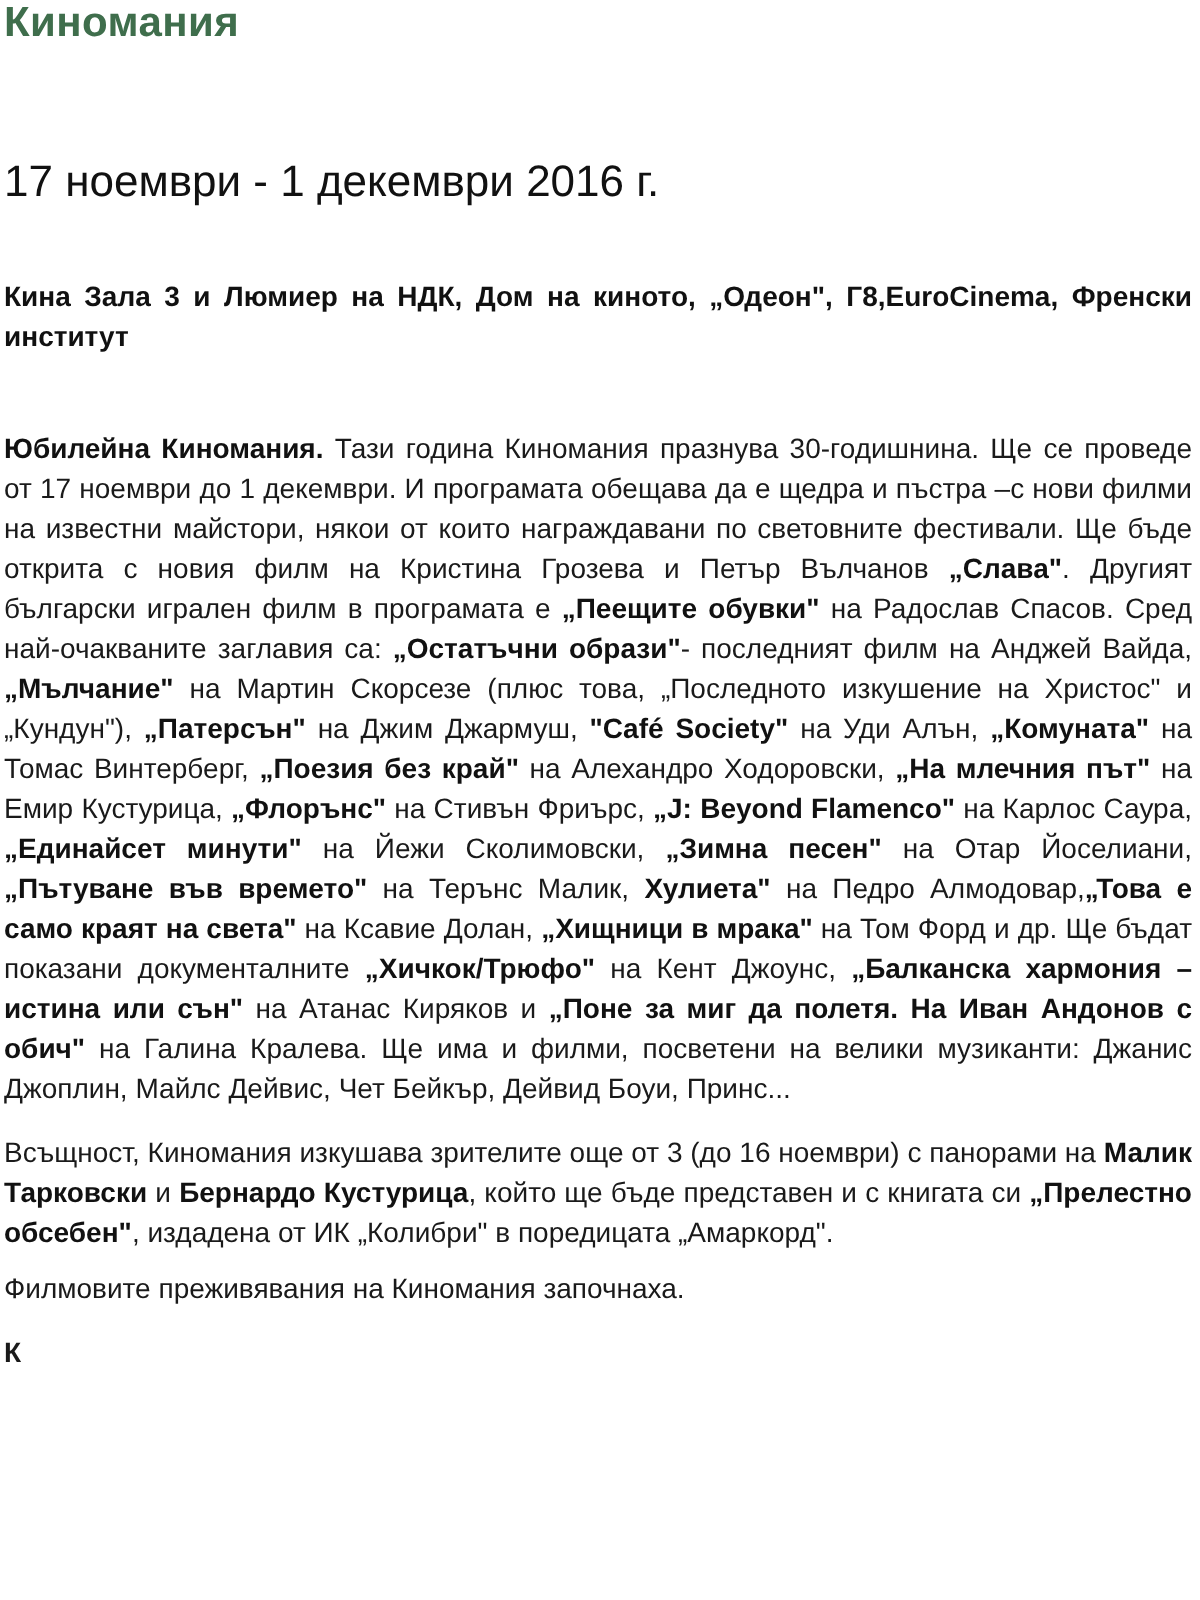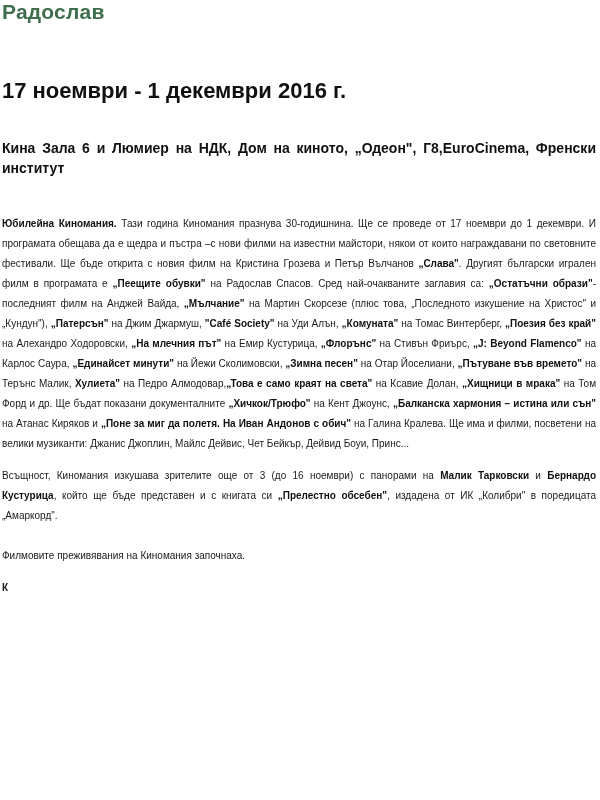--- a/index.html
+++ b/index.html
@@ -9,44 +9,44 @@
     color: #1a1a1a;
   }
   .page { padding: 0 4px 0 2px; }
   .site-title {
     margin: 0; padding-top: 0;
     font-size: 21px; font-weight: bold; color: #3f6e4c;
     line-height: 24px; letter-spacing: 0.2px;
   }
   .date-heading {
     margin: 54px 0 0 0;
-    font-size: 22px; font-weight: bold; color: #111;
+    font-size: 22px; font-weight: normal; color: #111;
     line-height: 26px;
   }
   .venues {
     margin: 34px 0 0 0;
     font-size: 14px; font-weight: bold; color: #111;
     line-height: 20px; text-align: justify; word-spacing: 1px;
   }
   .para {
-    margin: 0; font-size: 10px; line-height: 20px;
+    margin: 0; font-size: 14px; line-height: 20px;
     text-align: justify; color: #1a1a1a;
   }
   .para b { color: #111; }
   .p1 { margin-top: 36px; }
   .p2 { margin-top: 12px; }
   .p3 { margin-top: 12px; }
-  .p4 { margin-top: 20px; }
+  .p4 { margin-top: 8px; }
   .p5 { margin-top: 12px; font-weight: bold; }
 </style>
 </head>
 <body>
 
 <div class="page">
-  <h1 class="site-title">Радослав</h1>
+  <h1 class="site-title">Киномания</h1>
   <h2 class="date-heading">17 ноември - 1 декември 2016 г.</h2>
-  <p class="venues">Кина Зала 6 и Люмиер на НДК, Дом на киното, „Одеон", Г8,EuroCinema, Френски институт</p>
+  <p class="venues">Кина Зала 3 и Люмиер на НДК, Дом на киното, „Одеон", Г8,EuroCinema, Френски институт</p>
 
   <p class="para p1"><b>Юбилейна Киномания.</b><span> Тази година Киномания празнува 30-годишнина. Ще се проведе от 17 ноември до 1 декември. И програмата обещава да е щедра и пъстра –с нови филми на известни майстори, някои от които награждавани по световните фестивали. Ще бъде открита с новия филм на Кристина Грозева и Петър Вълчанов </span><b>„Слава"</b><span>. Другият български игрален филм в програмата е </span><b>„Пеещите обувки"</b><span> на Радослав Спасов. Сред най-очакваните заглавия са: </span><b>„Остатъчни образи"</b><span>- последният филм на Анджей Вайда, </span><b>„Мълчание"</b><span> на Мартин Скорсезе (плюс това, „Последното изкушение на Христос" и „Кундун"), </span><b>„Патерсън"</b><span> на Джим Джармуш, </span><b>"Café Society"</b><span> на Уди Алън, </span><b>„Комуната"</b><span> на Томас Винтерберг, </span><b>„Поезия без край"</b><span> на Алехандро Ходоровски, </span><b>„На млечния път"</b><span> на Емир Кустурица, </span><b>„Флорънс"</b><span> на Стивън Фриърс, </span><b>„J: Beyond Flamenco"</b><span> на Карлос Саура, </span><b>„Единайсет минути"</b><span> на Йежи Сколимовски, </span><b>„Зимна песен"</b><span> на Отар Йоселиани, </span><b>„Пътуване във времето"</b><span> на Терънс Малик, </span><b>Хулиета"</b><span> на Педро Алмодовар,</span><b>„Това е само краят на света"</b><span> на Ксавие Долан, </span><b>„Хищници в мрака"</b><span> на Том Форд и др. Ще бъдат показани документалните </span><b>„Хичкок/Трюфо"</b><span> на Кент Джоунс, </span><b>„Балканска хармония – истина или сън"</b><span> на Атанас Киряков и </span><b>„Поне за миг да полетя. На Иван Андонов с обич"</b><span> на Галина Кралева. Ще има и филми, посветени на велики музиканти: Джанис Джоплин, Майлс Дейвис, Чет Бейкър, Дейвид Боуи, Принс...</span></p>
   <p class="para p2"><span>Всъщност, Киномания изкушава зрителите още от 3 (до 16 ноември) с панорами на </span><b>Малик Тарковски</b><span> и </span><b>Бернардо Кустурица</b><span>, който ще бъде представен и с книгата си </span><b>„Прелестно обсебен"</b><span>, издадена от ИК „Колибри" в поредицата „Амаркорд".</span></p>
   <p class="para p4">Филмовите преживявания на Киномания започнаха.</p>
   <p class="para p5">К</p>
 </div>
 
 </body></html>

